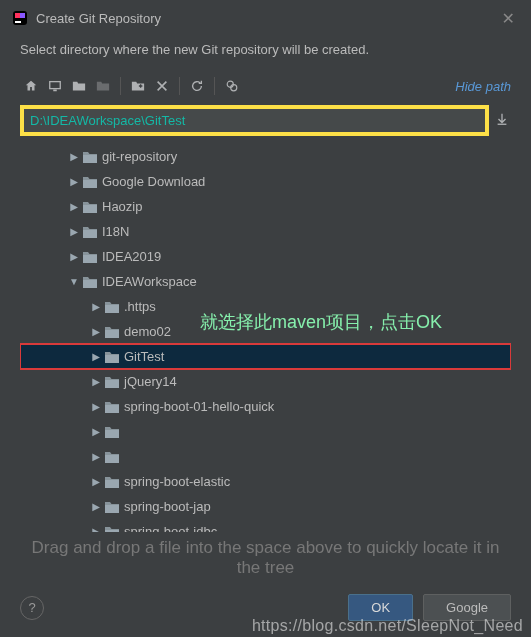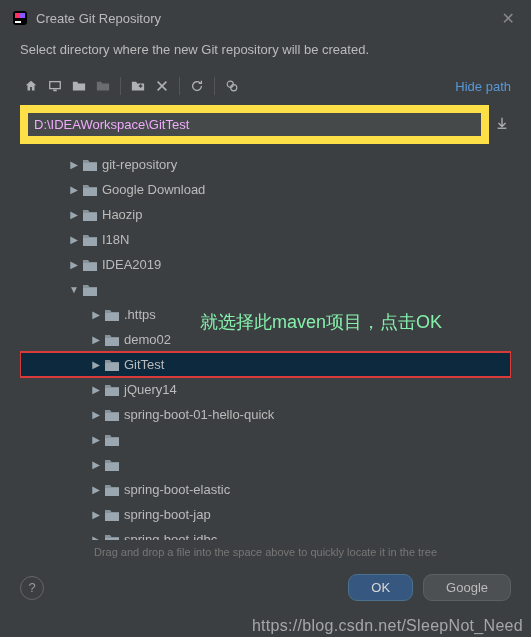--- a/index.html
+++ b/index.html
@@ -30,20 +30,21 @@
 .instruction {
   padding: 6px 20px 14px 20px;
   color: #bbbbbb;
 }
 .toolbar {
   display: flex;
   align-items: center;
   padding: 4px 20px;
   gap: 2px;
   height: 30px;
+  font-style: italic;
 }
 .tool-btn {
   width: 22px; height: 22px;
   display: inline-flex;
   align-items: center; justify-content: center;
   color: #afb1b3;
 }
 .tool-sep {
   width: 1px; height: 18px;
   background: #555;
@@ -56,22 +57,22 @@
 }
 .path-row {
   display: flex;
   align-items: center;
   padding: 4px 20px;
   gap: 6px;
 }
 .path-input {
   flex: 1;
   background: #45494a;
-  border: 8px solid #fde047;
-  color: #f0abfc;
+  border: 4px solid #fde047;
+  color: #14b8a6;
   padding: 4px 6px;
   font-size: 13px;
   font-family: inherit;
   outline: none;
 }
 .path-input::selection { background: #214283; }
 .history-icon { color: #afb1b3; width: 16px; }
 .tree {
   margin: 4px 20px 0 20px;
   height: 388px;
@@ -110,21 +111,21 @@
   color: #86efac;
   font-size: 18px;
   font-weight: 500;
   left: 200px;
   top: 310px;
   pointer-events: none;
 }
 .hint {
   text-align: center;
   color: #777;
-  font-size: 11px;
+  font-size: 17px;
   padding: 6px 20px;
 }
 .button-row {
   display: flex;
   align-items: center;
   padding: 10px 20px;
   gap: 10px;
 }
 .help-btn {
   width: 24px; height: 24px;
@@ -134,21 +135,21 @@
   align-items: center; justify-content: center;
   color: #999;
 }
 .spacer { flex: 1; }
 .btn {
   padding: 5px 22px;
   border: 1px solid #5e6060;
   background: #4c5052;
   color: #bbbbbb;
   font-size: 13px;
-  border-radius: 9px;
+  border-radius: 2px;
 }
 .btn.primary {
   background: #365880;
   border-color: #4a708b;
   color: #d8d8d8;
 }
 .watermark {
   position: absolute;
   bottom: 2px;
   right: 8px;
@@ -293,20 +294,21 @@
     </div>
     <div class="tree-row">
       <span class="indent" style="width: 40px;"></span>
       <span class="arrow">▼</span>
       <span class="folder-icon">
         <svg viewBox="0 0 16 14">
           <path fill="#87939a" d="M1 2h5l1.5 2H15v9H1z"></path>
           <path fill="#9aa7b0" d="M1 5h14v8H1z"></path>
         </svg>
       </span>
+      <span class="node-label">IDEAWorkspace</span>
     </div>
     <div class="tree-row">
       <span class="indent" style="width: 62px;"></span>
       <span class="arrow">▶</span>
       <span class="folder-icon">
         <svg viewBox="0 0 16 14">
           <path fill="#87939a" d="M1 2h5l1.5 2H15v9H1z"></path>
           <path fill="#9aa7b0" d="M1 5h14v8H1z"></path>
         </svg>
       </span>

